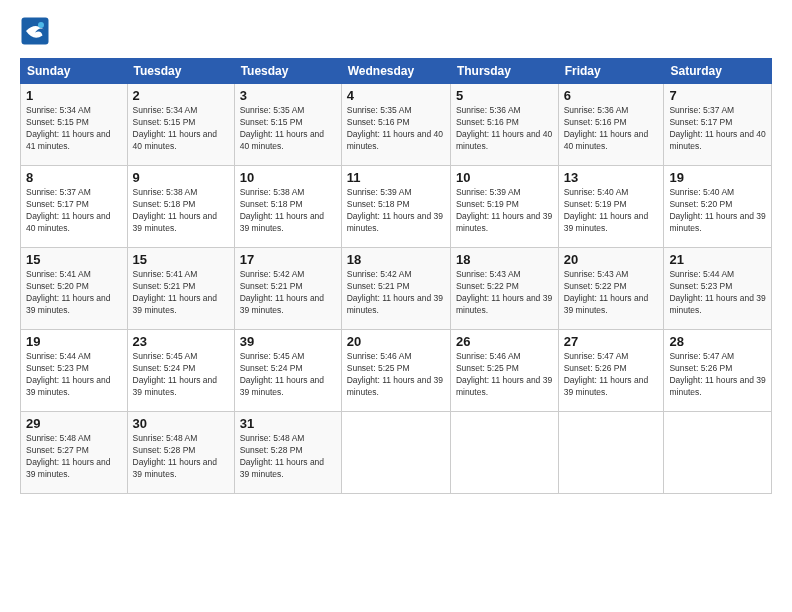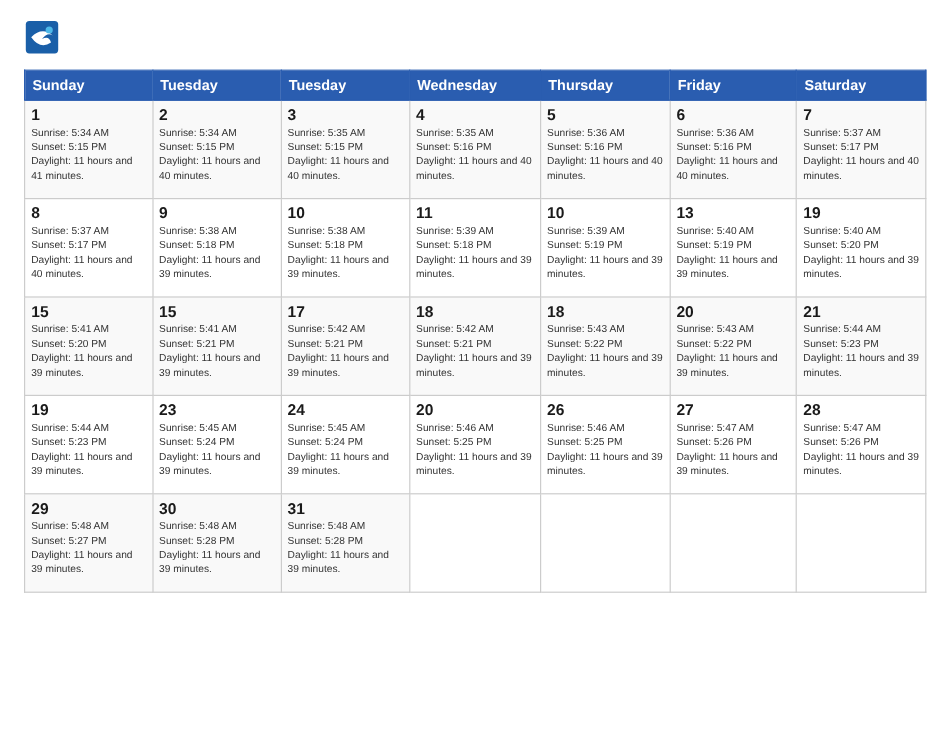--- a/index.html
+++ b/index.html
@@ -220,21 +220,21 @@
         <tr>
           <td>
             <span class="day-num">19</span>
             <div class="day-detail">Sunrise: 5:44 AM<br>Sunset: 5:23 PM<br>Daylight: 11 hours and 39 minutes.</div>
           </td>
           <td>
             <span class="day-num">23</span>
             <div class="day-detail">Sunrise: 5:45 AM<br>Sunset: 5:24 PM<br>Daylight: 11 hours and 39 minutes.</div>
           </td>
           <td>
-            <span class="day-num">24</span>
+            <span class="day-num">39</span>
             <div class="day-detail">Sunrise: 5:45 AM<br>Sunset: 5:24 PM<br>Daylight: 11 hours and 39 minutes.</div>
           </td>
           <td>
             <span class="day-num">20</span>
             <div class="day-detail">Sunrise: 5:46 AM<br>Sunset: 5:25 PM<br>Daylight: 11 hours and 39 minutes.</div>
           </td>
           <td>
             <span class="day-num">26</span>
             <div class="day-detail">Sunrise: 5:46 AM<br>Sunset: 5:25 PM<br>Daylight: 11 hours and 39 minutes.</div>
           </td>

